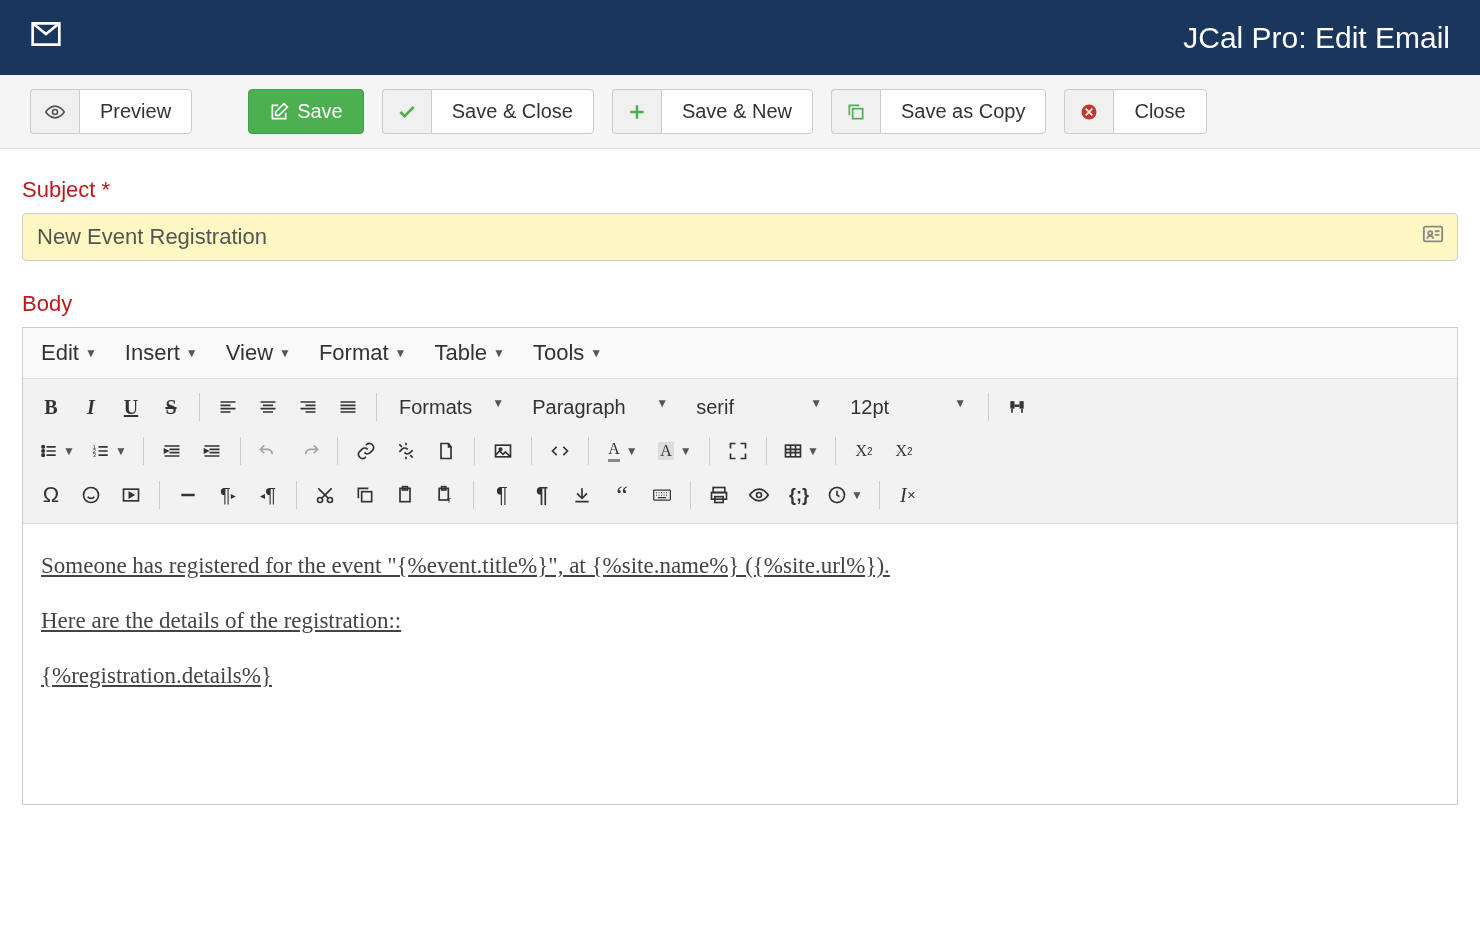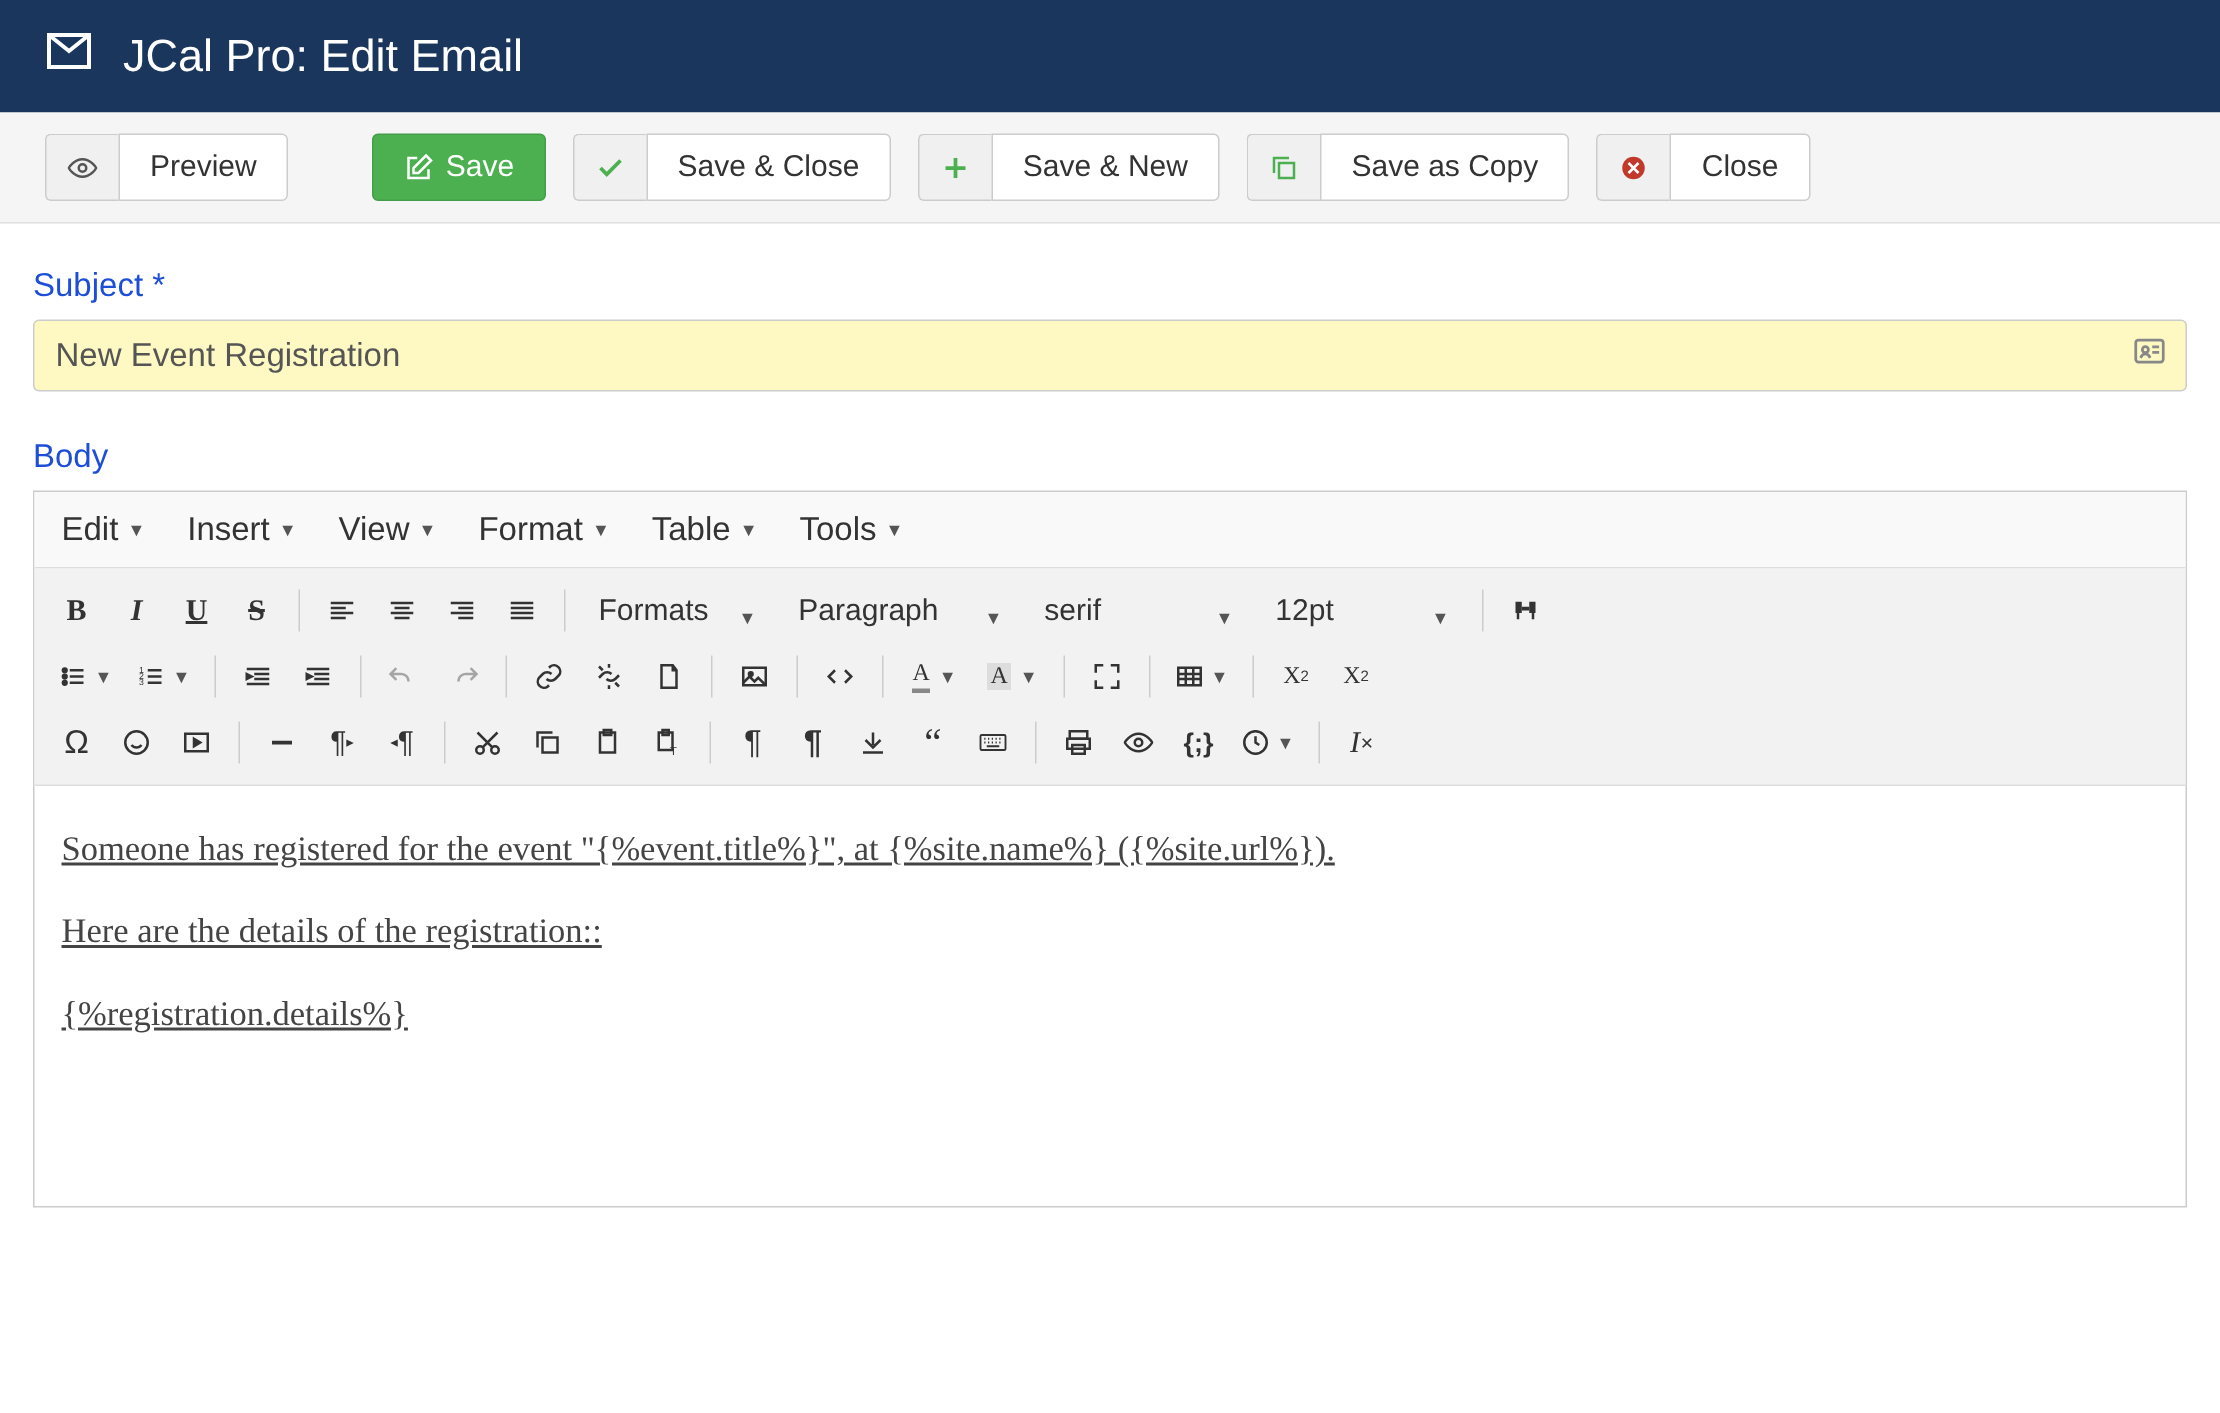--- a/index.html
+++ b/index.html
@@ -4,21 +4,21 @@
 <style>
 * { box-sizing: border-box; margin: 0; padding: 0; }
 body { font-family: -apple-system, BlinkMacSystemFont, "Segoe UI", Helvetica, Arial, sans-serif; background: #fff; color: #333; }
 
 .header {
   background: #1a365d;
   color: #fff;
   padding: 18px 30px;
   display: flex;
   align-items: center;
-  gap: 20px;
+  justify-content: space-between;
 }
 .header .icon { font-size: 28px; }
 .header h1 { font-size: 30px; font-weight: 400; }
 
 .toolbar {
   background: #f5f5f5;
   border-bottom: 1px solid #e0e0e0;
   padding: 14px 30px;
   display: flex;
   gap: 18px;
@@ -37,21 +37,21 @@
   border-radius: 4px;
 }
 .btn-group .btn:first-child { border-radius: 4px 0 0 4px; border-right: none; }
 .btn-group .btn:last-child { border-radius: 0 4px 4px 0; }
 .btn-group .btn:only-child { border-radius: 4px; border-right: 1px solid #ccc; }
 .btn.icon-only { background: #f0f0f0; padding: 10px 14px; }
 .btn.success { background: #4caf50; border-color: #449d48; color: #fff; margin-left: 38px; }
 .btn .ico { width: 20px; height: 20px; display: inline-flex; align-items: center; justify-content: center; }
 
 .form-area { padding: 28px 22px; }
-.label { font-size: 22px; color: #1d4ed8; margin-bottom: 10px; display: block; }
+.label { font-size: 22px; color: #b91c1c; margin-bottom: 10px; display: block; }
 .input-wrap { position: relative; }
 .text-input {
   width: 100%;
   font-size: 22px;
   padding: 10px 46px 10px 14px;
   border: 1px solid #ccc;
   border-radius: 4px;
   color: #555;
   background: #fef9c3;
 }
@@ -86,21 +86,21 @@
 .tb-row { display: flex; align-items: center; gap: 4px; flex-wrap: wrap; padding: 4px 0; }
 .tb-btn {
   width: 36px; height: 36px;
   display: inline-flex; align-items: center; justify-content: center;
   cursor: pointer;
   color: #333;
   border-radius: 3px;
 }
 .tb-sep { width: 1px; height: 28px; background: #ccc; margin: 0 6px; }
 .tb-select {
-  display: inline-flex; align-items: flex-end; gap: 20px;
+  display: inline-flex; align-items: flex-start; gap: 20px;
   padding: 6px 12px; font-size: 20px; color: #333;
   cursor: pointer; min-width: 120px;
   justify-content: space-between;
 }
 .tb-btn svg, .btn .ico svg { width: 20px; height: 20px; }
 .tb-btn.wdrop { width: 48px; }
 .tb-btn.txt { font-family: Georgia, serif; font-size: 20px; font-weight: bold; }
 .tb-btn .sub { font-size: 10px; vertical-align: sub; }
 .tb-btn .sup { font-size: 10px; vertical-align: super; }
 

